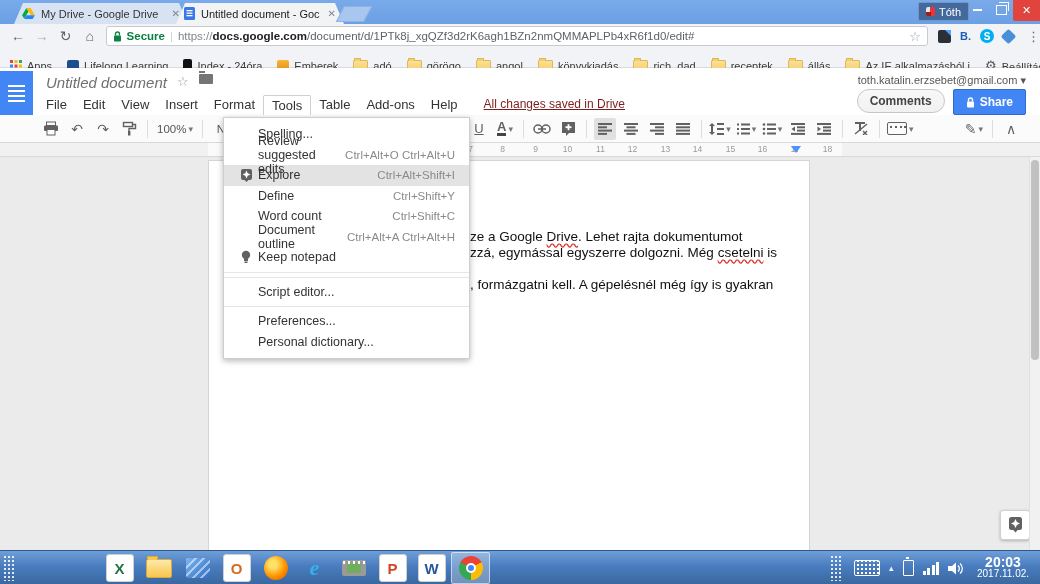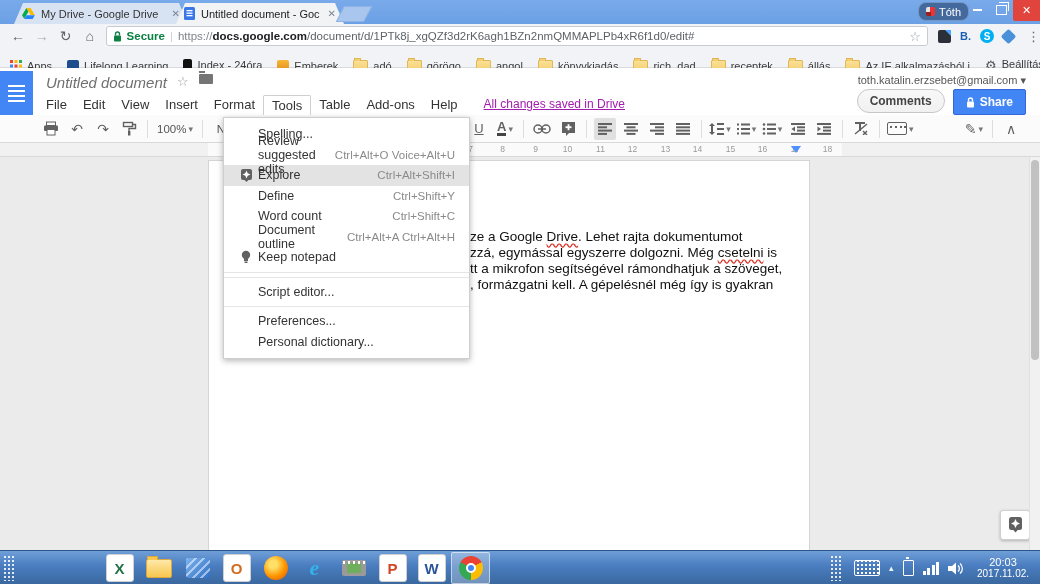--- a/index.html
+++ b/index.html
@@ -12,21 +12,21 @@
        padding:0 8px;font-size:11px;color:#2c3e50;
        clip-path:polygon(9px 0,calc(100% - 9px) 0,100% 100%,0 100%);}
   .tab.inactive{left:14px;width:158px;background:#cfdcEF;background:#d7e2f2;color:#333;}
   .tab.active{left:176px;width:152px;background:#f2f3f4;color:#222;}
   .tab-title{white-space:nowrap;overflow:hidden;flex:1;}
   .tab-close{color:#7c8794;font-size:10px;cursor:default;}
   .newtab{position:absolute;left:340px;top:6px;width:26px;height:14px;background:#a8c6ee;
           transform:skewX(-28deg);border:1px solid #8fb4e4;}
   .winctl{position:absolute;top:0;height:20px;display:flex;align-items:center;justify-content:center;color:#fff;}
   .profile-pill{position:absolute;left:918px;top:2px;height:17px;background:#44699d;border:1px solid #7396c4;
-                border-radius:8px;display:flex;align-items:center;gap:4px;padding:0 7px;color:#fff;font-size:11px;}
+                border-radius:2px;display:flex;align-items:center;gap:4px;padding:0 7px;color:#fff;font-size:11px;}
   .profile-badge{width:9px;height:9px;border-radius:2px;background:conic-gradient(#e33 0 50%,#9c1f1f 50% 75%,#e8e8e8 75%);}
   .btn-min{left:965px;width:24px;} .btn-min i{display:block;width:9px;border-bottom:2px solid #fff;}
   .btn-rst{left:989px;width:24px;}
   .rst-glyph{position:relative;width:9px;height:8px;border:1px solid #fff;background:transparent;}
   .rst-glyph::before{content:"";position:absolute;left:2px;top:-4px;width:9px;height:8px;border:1px solid #fff;border-bottom:none;border-left:none;}
   .btn-close{left:1013px;width:27px;height:21px;background:#e0443c;border-radius:0 0 0 2px;font-size:11px;}
   
   .navrow{position:absolute;left:0;top:24px;width:1040px;height:24px;background:#f1f3f6;
           display:flex;align-items:center;}
   .navbtn{width:24px;text-align:center;font-size:14px;color:#5f6368;}
@@ -42,41 +42,41 @@
   .ext1::after{content:"";position:absolute;right:0;top:0;border-left:6px solid transparent;border-top:6px solid #4aa3ff;}
   .ext-b{color:#1a5fb4;font-weight:bold;font-size:11px;}
   .ext-skype{width:14px;height:14px;border-radius:50%;background:#00aff0;color:#fff;font-size:10px;font-weight:bold;
              display:flex;align-items:center;justify-content:center;}
   .ext-diamond{width:11px;height:11px;background:#4a90d9;transform:rotate(45deg);border-radius:2px;}
   .kebab{color:#5f6368;font-size:13px;margin-left:4px;}
   
   .bookmarks{position:absolute;left:0;top:48px;width:1040px;height:20px;background:#f1f3f6;
              border-bottom:1px solid #d8dade;display:flex;align-items:center;padding:0 10px;box-sizing:border-box;
              font-size:11px;color:#3a3a3a;}
-  .bm{display:flex;align-items:flex-start;gap:5px;margin-right:15px;white-space:nowrap;margin-top:16px;}
+  .bm{display:flex;align-items:flex-end;gap:5px;margin-right:15px;white-space:nowrap;margin-top:16px;}
   .bm-folder{width:13px;height:10px;background:linear-gradient(#fae097,#f3cf6d);border:1px solid #dfb758;border-radius:1px;position:relative;}
   .bm-folder::before{content:"";position:absolute;left:0;top:-3px;width:5px;height:2px;background:#f3cf6d;border:1px solid #dfb758;border-bottom:none;}
   .bm-ico-blue{width:12px;height:12px;background:#1b4e8a;border-radius:2px;}
   .bm-ico-black{width:9px;height:13px;background:#111;border-radius:2px;}
   .bm-ico-orange{width:12px;height:12px;background:linear-gradient(#f7b733,#e08a1e);border-radius:2px;}
   .bm-gear{color:#555;font-size:13px;}
   
   .docs-header{position:absolute;left:0;top:68px;width:1040px;height:47px;background:#fff;}
   .docs-logo{position:absolute;left:0;top:3px;width:33px;height:44px;background:#4285f4;}
   .docs-logo i{position:absolute;left:8px;top:14px;width:17px;height:2px;background:#fff;
                box-shadow:0 5px 0 #fff,0 10px 0 #fff,0 15px 0 #fff;}
   .doc-title-row{position:absolute;left:46px;top:6px;display:flex;align-items:flex-start;gap:10px;}
   .doc-title{font-size:15px;font-style:italic;color:#6f6f6f;}
   .title-star{color:#9a9a9a;font-size:13px;}
   .title-folder{width:14px;height:10px;background:#757575;border-radius:1px;position:relative;}
   .title-folder::before{content:"";position:absolute;left:0;top:-3px;width:6px;height:2px;background:#757575;}
   .menubar{position:absolute;left:38px;top:27px;height:20px;display:flex;align-items:flex-start;font-size:13px;color:#333;}
   .menubar span{padding:2px 8px;}
   .menubar .open{background:#fff;border:1px solid #cfcfcf;border-bottom:none;border-radius:2px 2px 0 0;position:relative;z-index:12;}
-  .saved-link{margin-left:10px;color:#a21caf;text-decoration:underline;font-size:12px;}
+  .saved-link{margin-left:10px;color:#7f1d1d;text-decoration:underline;font-size:12px;}
   .email-row{position:absolute;right:14px;top:6px;font-size:11px;color:#555;}
   .hdr-buttons{position:absolute;right:14px;top:21px;display:flex;gap:8px;}
   .btn-comments{height:22px;padding:0 12px;background:linear-gradient(#f8f8f8,#f1f1f1);border:1px solid #c6c6c6;
                 border-radius:12px;font-size:12px;font-weight:bold;color:#444;display:flex;align-items:center;}
   .btn-share{height:24px;padding:0 12px;background:#4285f4;border:1px solid #3367d6;border-radius:2px;
              font-size:12px;font-weight:bold;color:#fff;display:flex;align-items:center;gap:5px;}
   
   .toolbar{position:absolute;left:0;top:115px;width:1040px;height:28px;background:#fbfbfb;border-bottom:1px solid #d9d9d9;box-sizing:border-box;}
   .tb-group{position:absolute;top:0;height:27px;display:flex;align-items:center;gap:4px;}
   .tb-ico{min-width:22px;height:22px;display:flex;align-items:center;justify-content:center;color:#616161;font-size:14px;}
@@ -138,21 +138,21 @@
                     background:#4285f4;border:2px solid #fff;box-sizing:border-box;}
   .tray{position:absolute;right:0;top:0;height:34px;display:flex;align-items:center;gap:9px;padding-right:6px;}
   .tray-kbd{width:24px;height:14px;border:1.5px solid #fff;border-radius:2px;
             background-image:radial-gradient(circle,#fff 0.8px,rgba(0,0,0,0) 1px);background-size:4px 4px;background-position:1px 2px;}
   .tray-up{color:#eaf2fb;font-size:9px;}
   .tray-batt{width:9px;height:14px;border:1.5px solid #fff;border-radius:1px;position:relative;}
   .tray-batt::before{content:"";position:absolute;left:2px;top:-4px;width:3px;height:2px;background:#fff;}
   .sigbars{display:flex;align-items:flex-end;gap:1.5px;}
   .sigbars i{width:3px;background:#fff;display:block;}
   .clockbox{width:62px;text-align:center;color:#fff;line-height:12px;}
-  .clock-time{font-size:11px;} .clock-date{font-size:10px;}
+  .clock-time{font-size:14px;font-weight:bold;} .clock-date{font-size:10px;}
 </style>
 </head>
 <body>
 
 <div class="stage">
 
   <div class="tabstrip">
     <div class="tab inactive">
       <svg width="13" height="11" viewBox="0 0 14 12">
           <polygon points="4.7,0 0,8 2.3,11.6 7,3.8" fill="#00ac47"></polygon>
@@ -487,21 +487,20 @@
       <span class="ruler-num" style="left:587px">17</span>
       <span class="ruler-num" style="left:619px">18</span>
     </div>
     <span class="ruler-tri"></span>
   </div>
 
   <div class="canvas">
     <div class="page"></div>
     <div class="doc-line" style="left:470px;top:72px"><span>ze a Google </span><span class="sq">Drive</span><span>. Lehet rajta dokumentumot</span></div>
     <div class="doc-line" style="left:470px;top:88px"><span>zzá, egymással egyszerre dolgozni. Még </span><span class="sq">csetelni</span><span> is</span></div>
-    <div class="doc-line" style="left:470px;top:104px">tt a mikrofon segítségével rámondhatjuk a szöveget,</div>
     <div class="doc-line" style="left:470px;top:120px">, formázgatni kell. A gépelésnél még így is gyakran</div>
     <div class="fab-explore">
       <svg width="13" height="16">
           <rect width="13" height="13" rx="2.5" fill="#616161"></rect>
           <polygon points="6.5,2 7.9,5.1 11,6.5 7.9,7.9 6.5,11 5.1,7.9 2,6.5 5.1,5.1" fill="#fff"></polygon>
           <polygon points="4.3,13 8.7,13 6.5,15.6" fill="#616161"></polygon>
         </svg>
     </div>
     <div class="scrollbar">
         <div class="scroll-thumb"></div>
@@ -510,21 +509,21 @@
 
   <div class="menu-pop">
     <div class="mi">
         <span class="gutter"></span>
         <span class="lbl">Spelling...</span>
         <span class="sc"></span>
       </div>
     <div class="mi">
         <span class="gutter"></span>
         <span class="lbl">Review suggested edits</span>
-        <span class="sc">Ctrl+Alt+O Voice+Alt+U</span>
+        <span class="sc">Ctrl+Alt+O Ctrl+Alt+U</span>
       </div>
     <div class="mi hl">
       <span class="gutter">
           <svg width="11" height="13">
             <rect width="11" height="11" rx="2" fill="#616161"></rect>
             <polygon points="5.5,1.5 6.7,4.3 9.5,5.5 6.7,6.7 5.5,9.5 4.3,6.7 1.5,5.5 4.3,4.3" fill="#fff"></polygon>
             <polygon points="3.5,11 7.5,11 5.5,13" fill="#616161"></polygon>
           </svg>
         </span>
       <span class="lbl">Explore</span>

